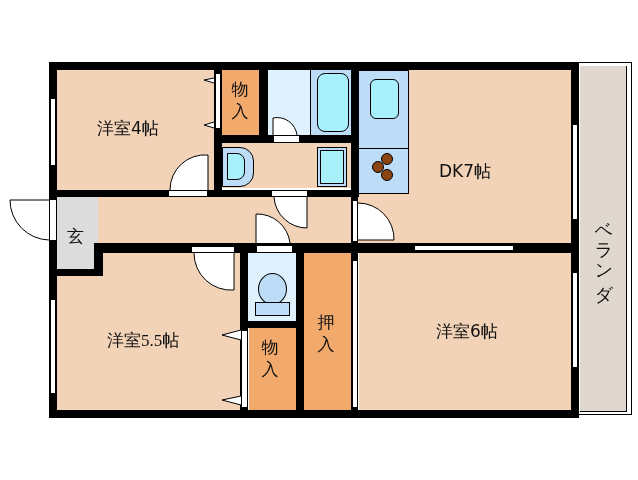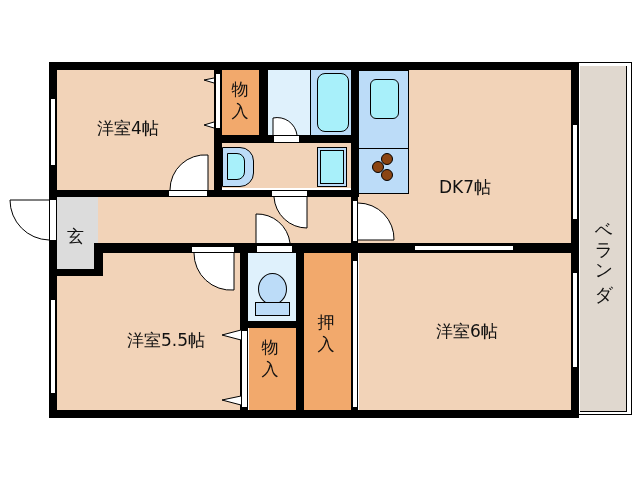--- a/index.html
+++ b/index.html
@@ -101,19 +101,19 @@
     <path d="M234,253 L234,290 A37,37 0 0 1 194,253" fill="#fff" stroke="#000" stroke-width="1"></path>
     <path d="M49,200 L10,200 A40,40 0 0 0 49,240" fill="none" stroke="#000" stroke-width="1"></path>
     <path d="M214,78 L204,80 L214,83" fill="#fff" stroke="#000" stroke-width="1"></path>
     <path d="M214,122 L204,125 L214,128" fill="#fff" stroke="#000" stroke-width="1"></path>
     <path d="M241,330 L222,335 L241,340" fill="#fff" stroke="#000" stroke-width="1"></path>
     <path d="M241,396 L222,400 L241,405" fill="#fff" stroke="#000" stroke-width="1"></path>
   </svg>
 
   <div class="label" style="left:97px;top:117px;">洋室4帖</div>
   <div class="vlabel" style="left:230px;top:78px;">物入</div>
-  <div class="label" style="left:439px;top:176px;text-align:center;">DK7帖</div>
+  <div class="label" style="left:439px;top:160px;text-align:center;">DK7帖</div>
   <div class="label" style="left:67px;top:225px;">玄</div>
-  <div class="label" style="left:127px;top:329px;">洋室5.5帖</div>
+  <div class="label" style="left:107px;top:329px;font-family:Liberation Serif, serif;">洋室5.5帖</div>
   <div class="vlabel" style="left:260px;top:336px;">物入</div>
   <div class="vlabel" style="left:316px;top:311px;">押入</div>
   <div class="label" style="left:436px;top:320px;">洋室6帖</div>
 </div>
 
 </body></html>

